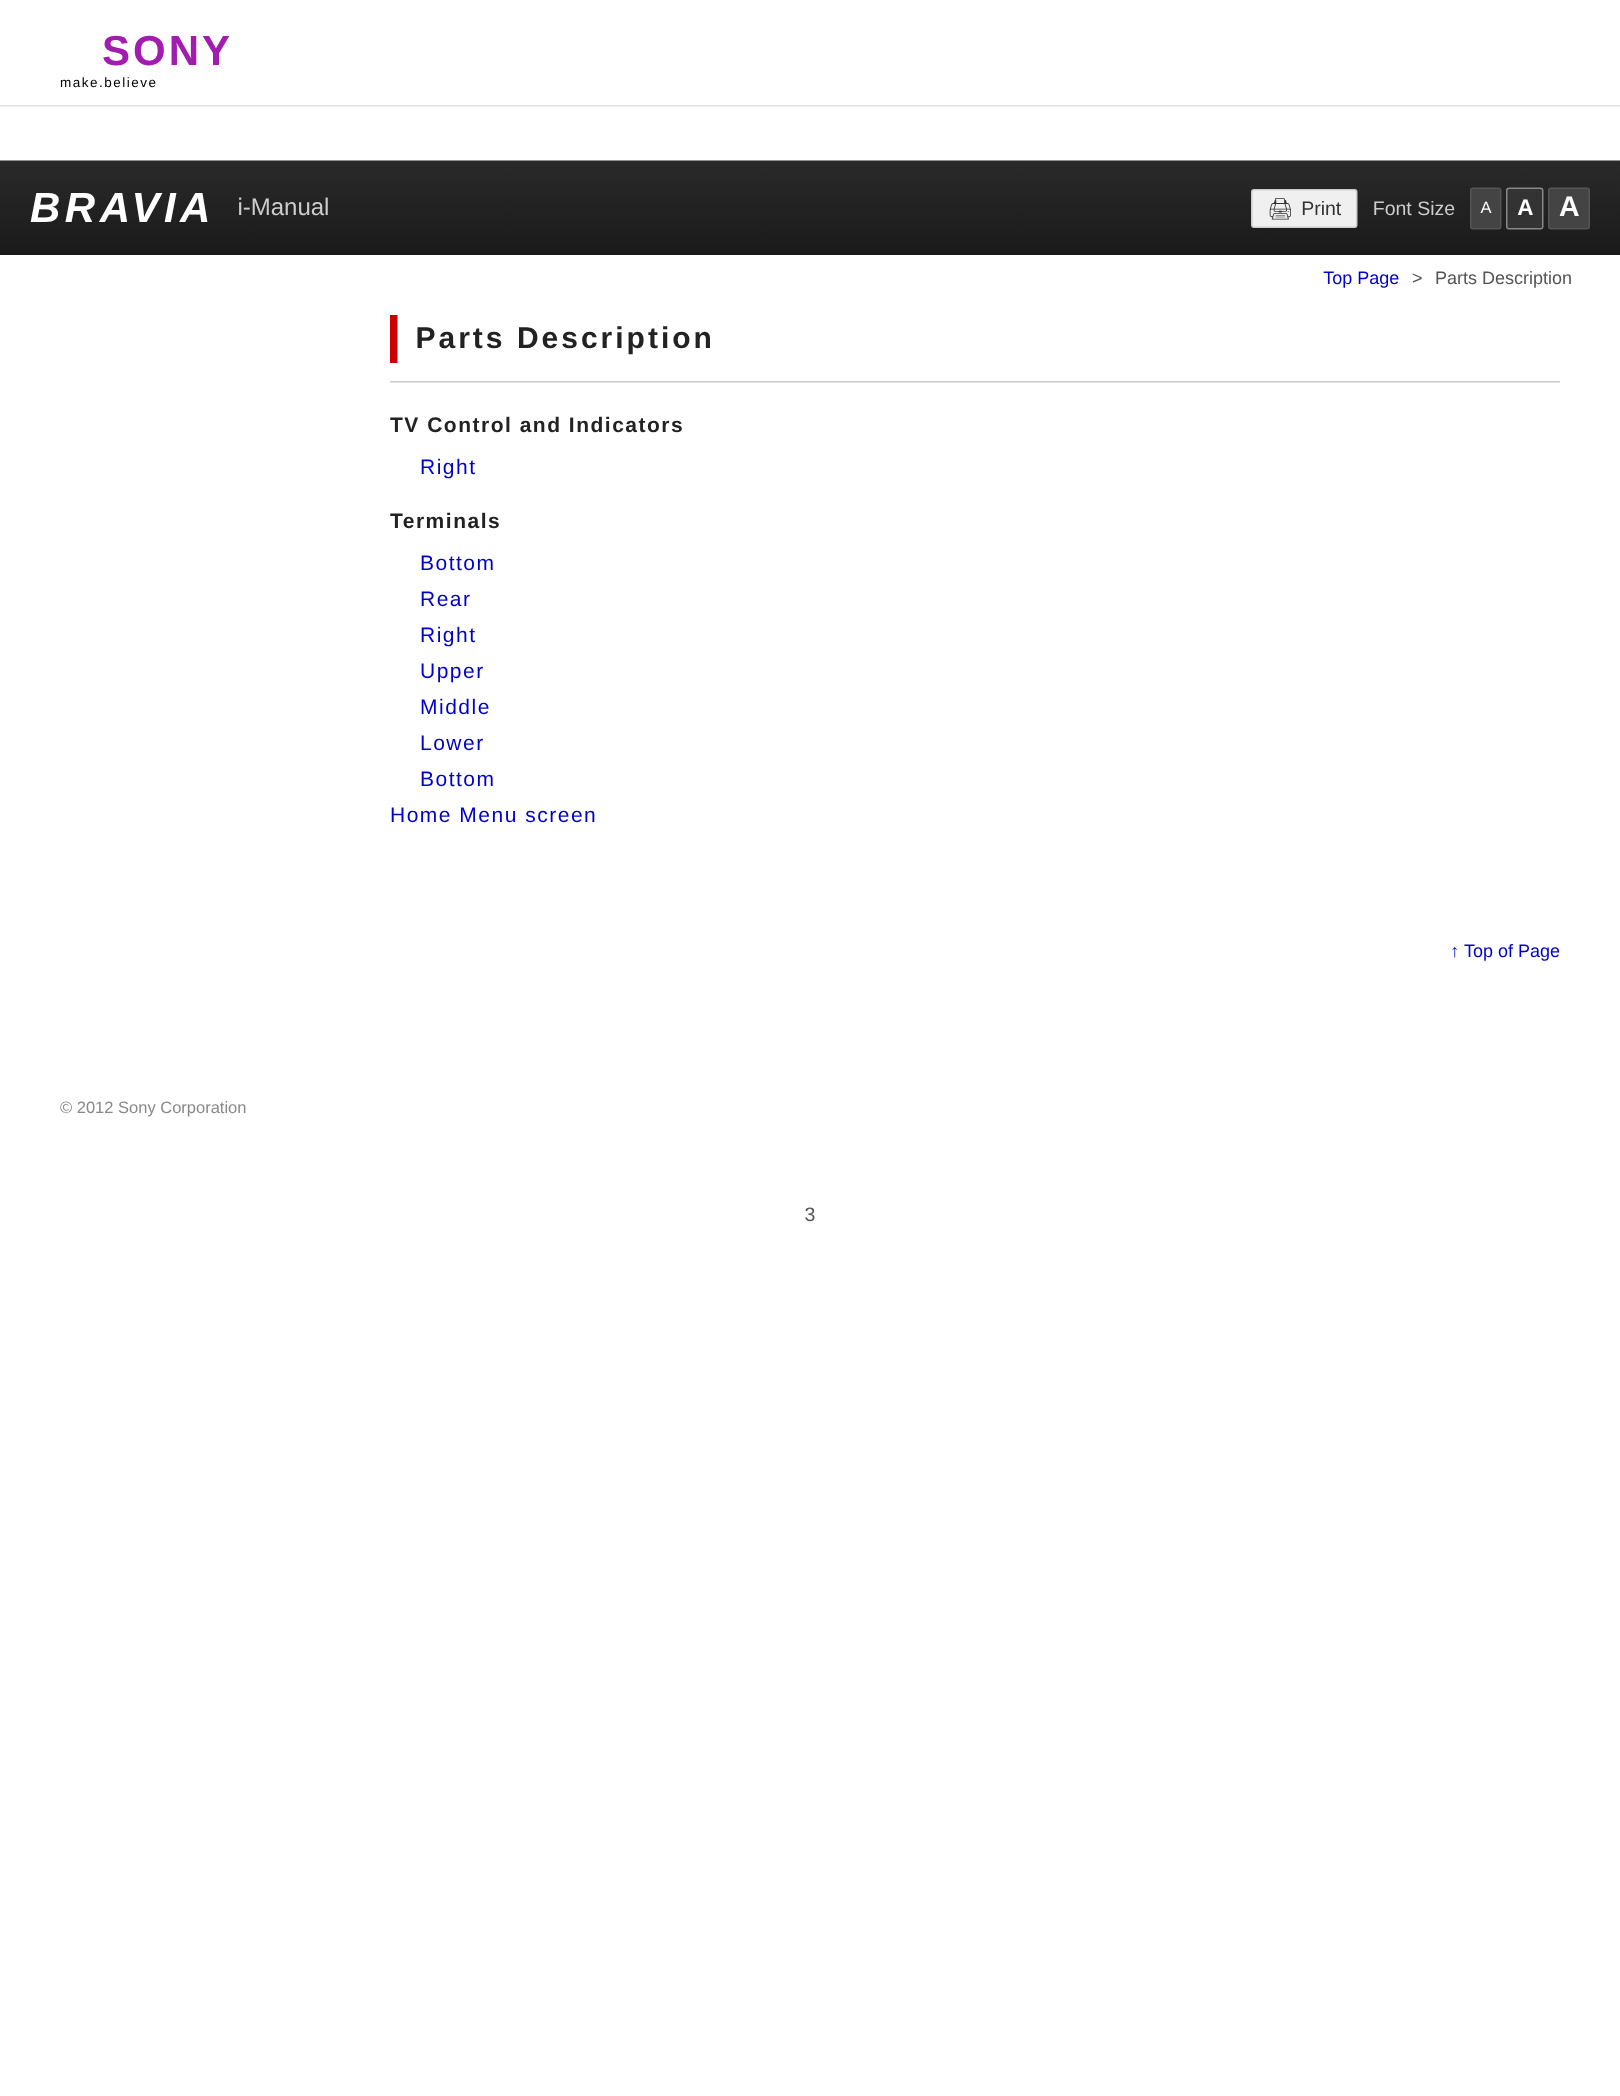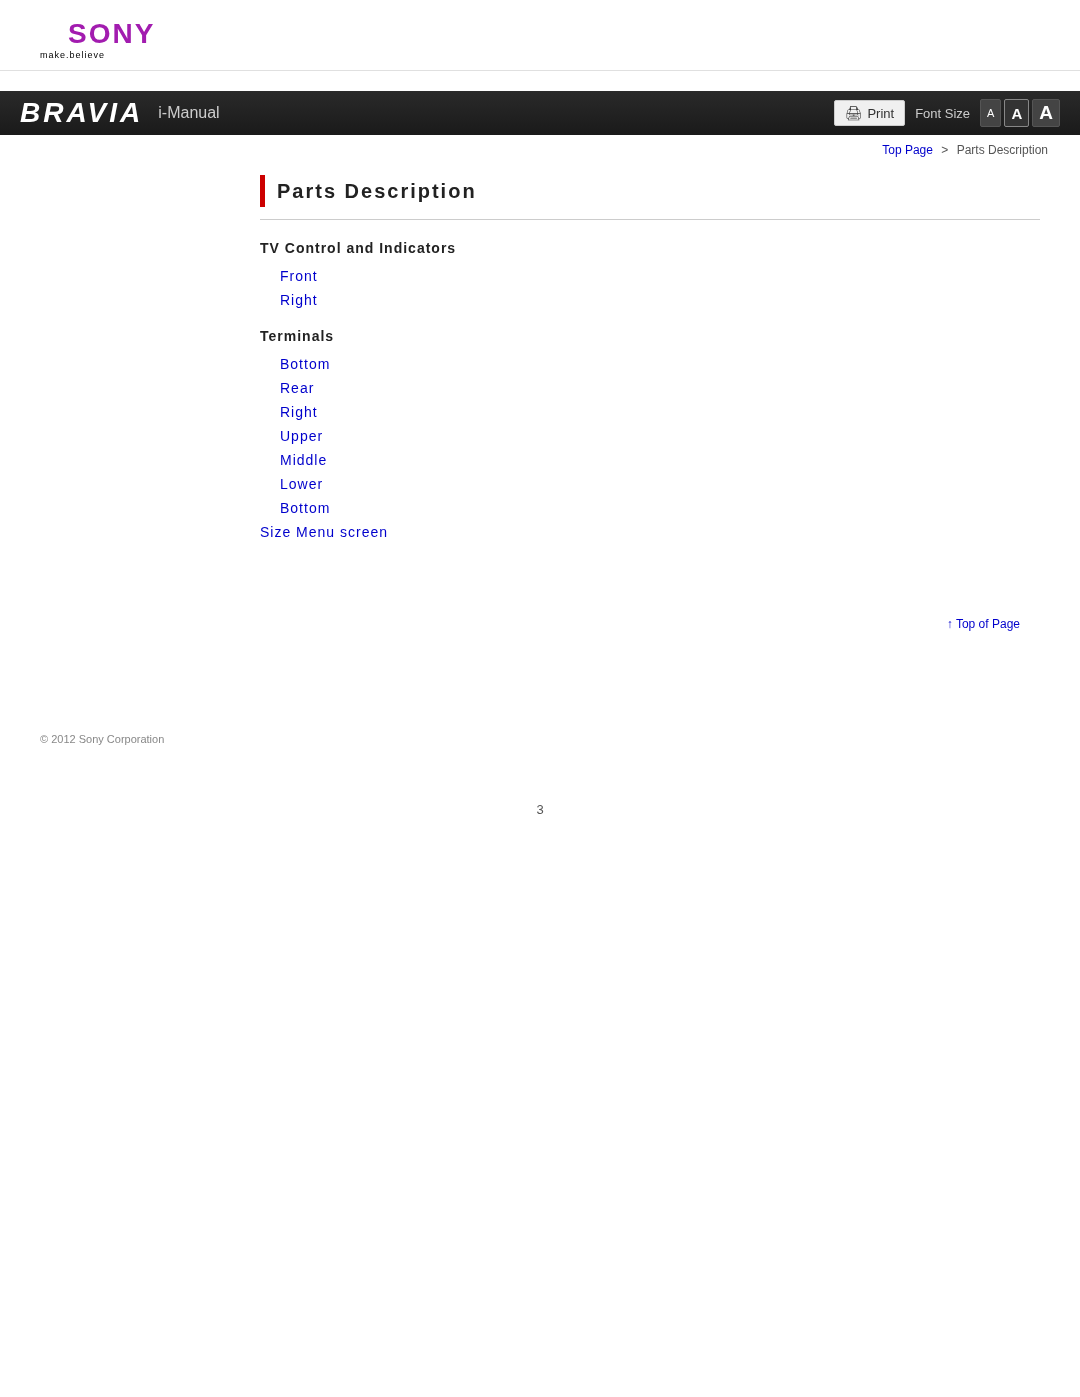--- a/index.html
+++ b/index.html
@@ -44,22 +44,22 @@
       margin-top: 2px;
     }
 
     
     .nav-bar {
       background: linear-gradient(to bottom, #2a2a2a, #1a1a1a);
       display: flex;
       align-items: center;
       justify-content: space-between;
       padding: 0 20px;
-      height: 44px;
-      margin-top: 20px;
+      height: 63px;
+      margin-top: 36px;
     }
 
     .bravia-title {
       display: flex;
       align-items: center;
       gap: 15px;
     }
 
     .bravia-logo {
       font-size: 28px;
@@ -189,21 +189,21 @@
       font-size: 14px;
       letter-spacing: 1px;
       padding: 4px 0 4px 20px;
       cursor: pointer;
     }
 
     
     .top-of-page-area {
       text-align: right;
       margin-top: 30px;
-      padding-right: 60px;
+      padding-right: 40px;
     }
 
     .top-of-page-link {
       color: #0000cc;
       font-size: 12px;
       text-decoration: none;
       cursor: pointer;
     }
 
     
@@ -262,40 +262,39 @@
 
 <div class="main-content">
 
   <div class="page-title-section">
     <div class="red-bar"></div>
     <h1 class="page-title">Parts Description</h1>
   </div>
 
   <div>
     <div class="section-heading">TV Control and Indicators</div>
-    <a class="link-item">Front</a>
     <a class="link-item">Right</a>
   </div>
 
   <div>
     <div class="section-heading">Terminals</div>
     <a class="link-item">Bottom</a>
     <a class="link-item">Rear</a>
     <a class="link-item">Right</a>
   </div>
 
   <div>
     <a class="link-item">Upper</a>
     <a class="link-item">Middle</a>
     <a class="link-item">Lower</a>
     <a class="link-item">Bottom</a>
   </div>
 
   <div>
-    <a class="link-item" style="padding-left:0;">Size Menu screen</a>
+    <a class="link-item" style="padding-left:0;">Home Menu screen</a>
   </div>
 
 </div>
 
 <div class="top-of-page-area">
   <a class="top-of-page-link">
     <span>↑</span>
     <span>Top of Page</span>
   </a>
 </div>

